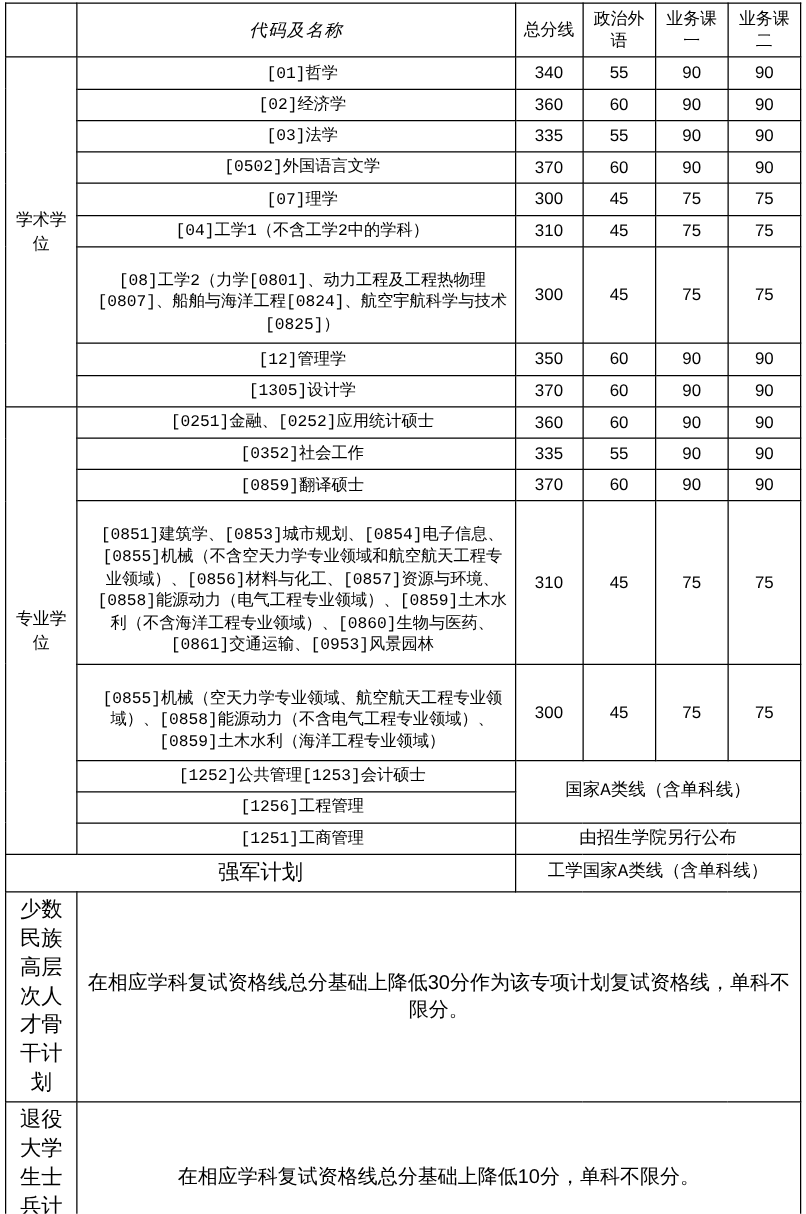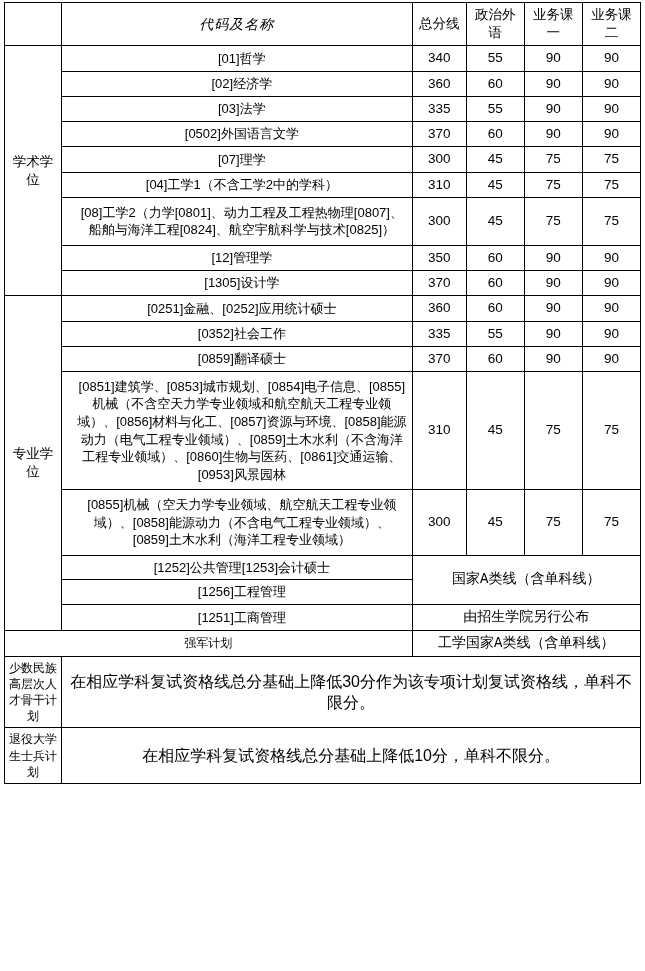--- a/index.html
+++ b/index.html
@@ -58,33 +58,34 @@
   }
   .name-cell {
     text-align: left;
     padding-left: 6px;
     padding-right: 6px;
     font-size: 13px;
     line-height: 1.5;
   }
   .name-cell.indent {
     padding-left: 14px;
+    font-family: Liberation Mono, monospace;
   }
   .num {
     font-size: 13.5px;
   }
   .merged-note {
     font-size: 14px;
     font-family: Liberation Mono, monospace;
   }
-  .row-tall .name-cell { padding-top: 6px; padding-bottom: 6px; }
+  .row-tall .name-cell { padding-top: 18px; padding-bottom: 6px; }
   .left-label {
     text-align: left;
     padding-left: 8px;
-    font-size: 12px;
+    font-size: 17px;
   }
   .note-cell {
     text-align: left;
     padding-left: 8px;
     padding-right: 8px;
     font-size: 16px;
     line-height: 1.6;
   }
 </style>
 </head>

